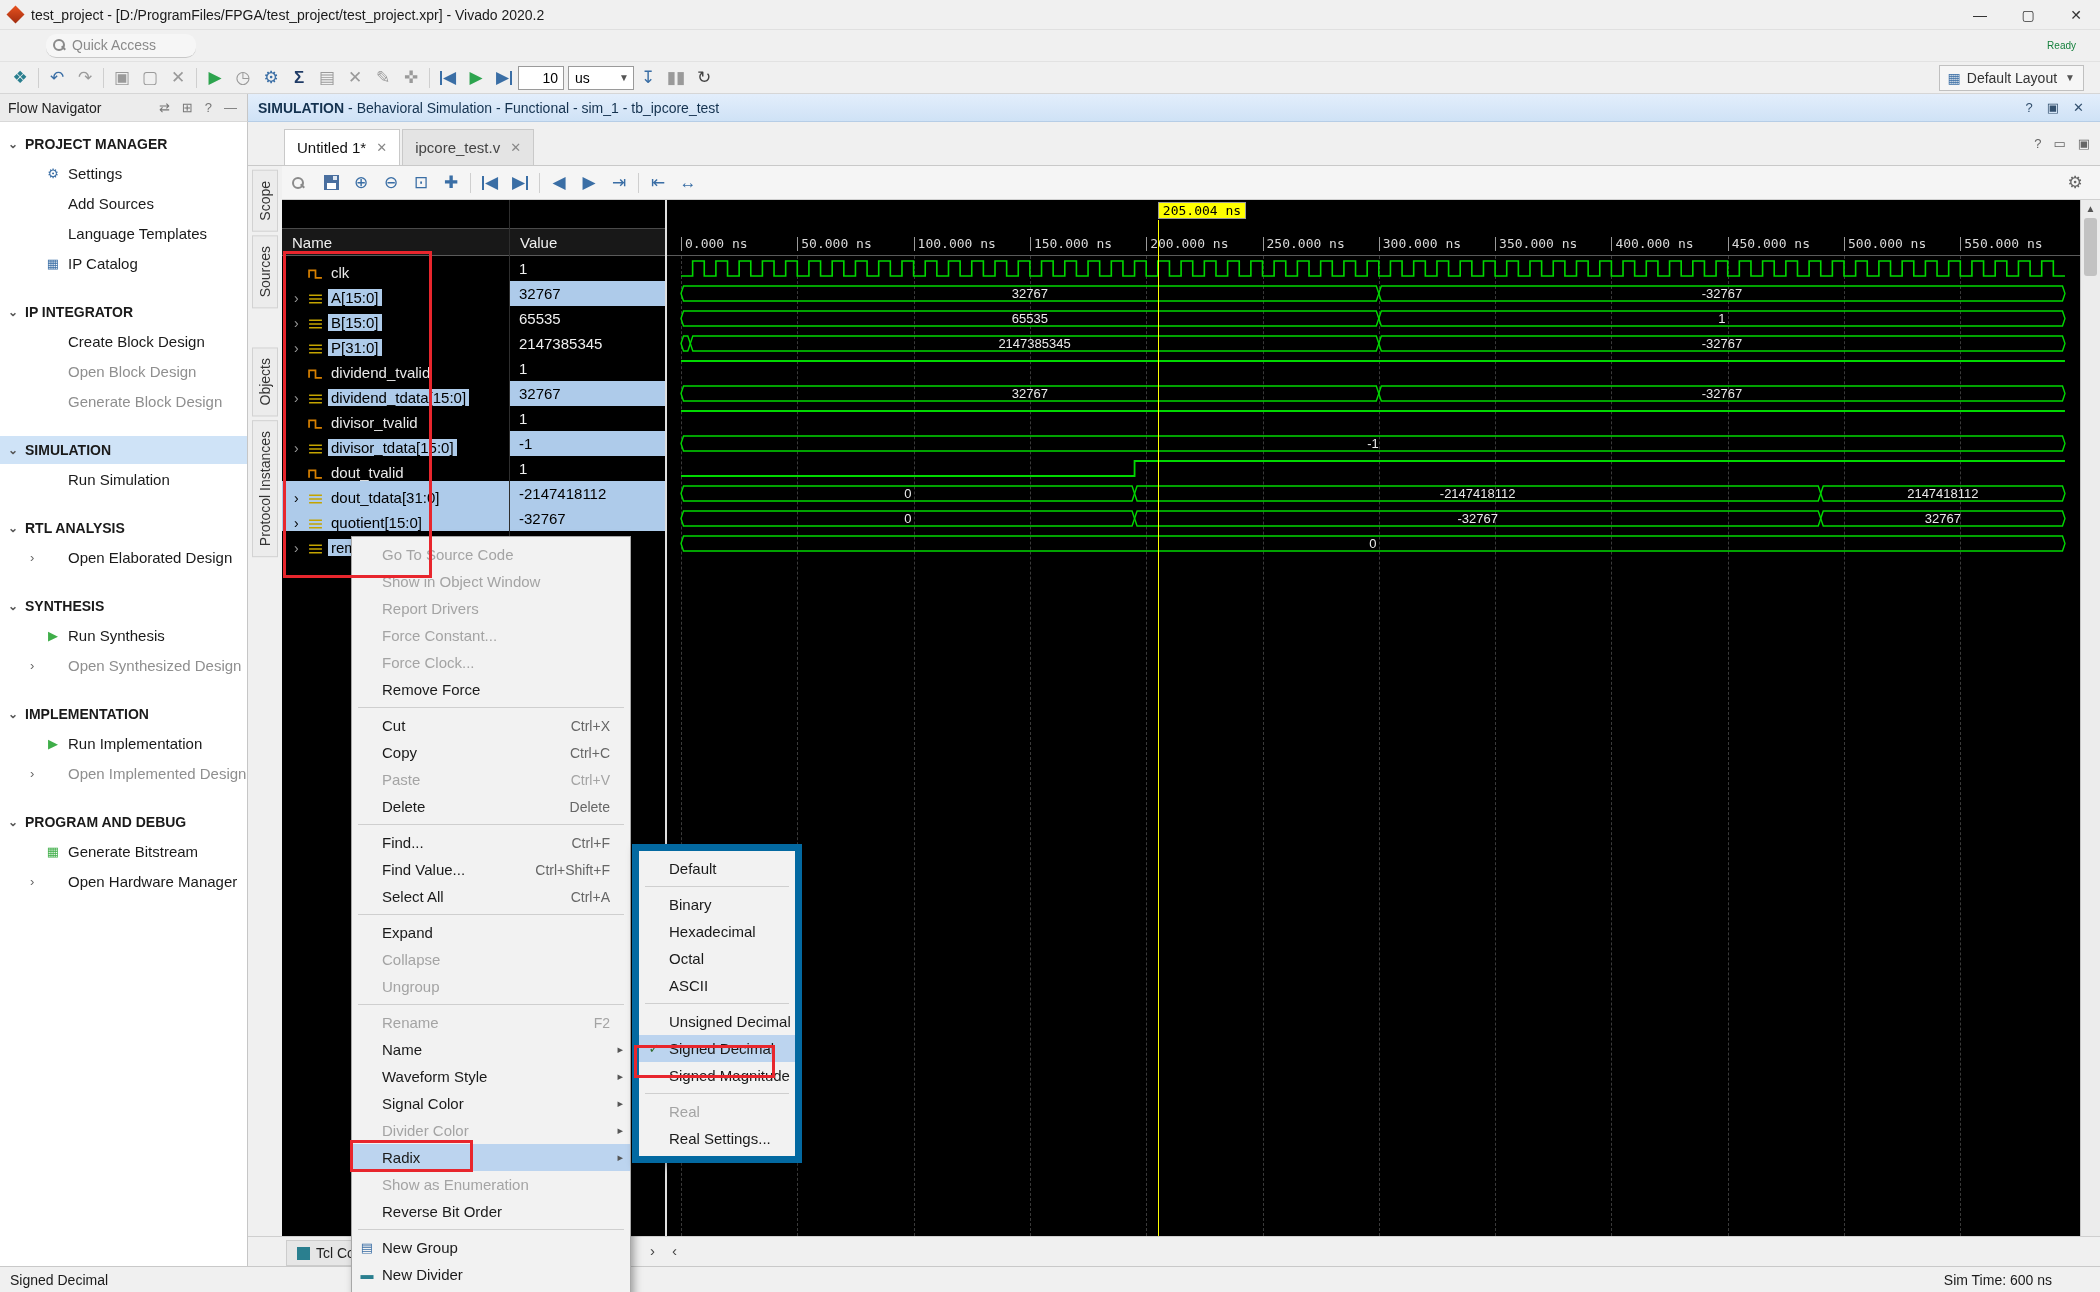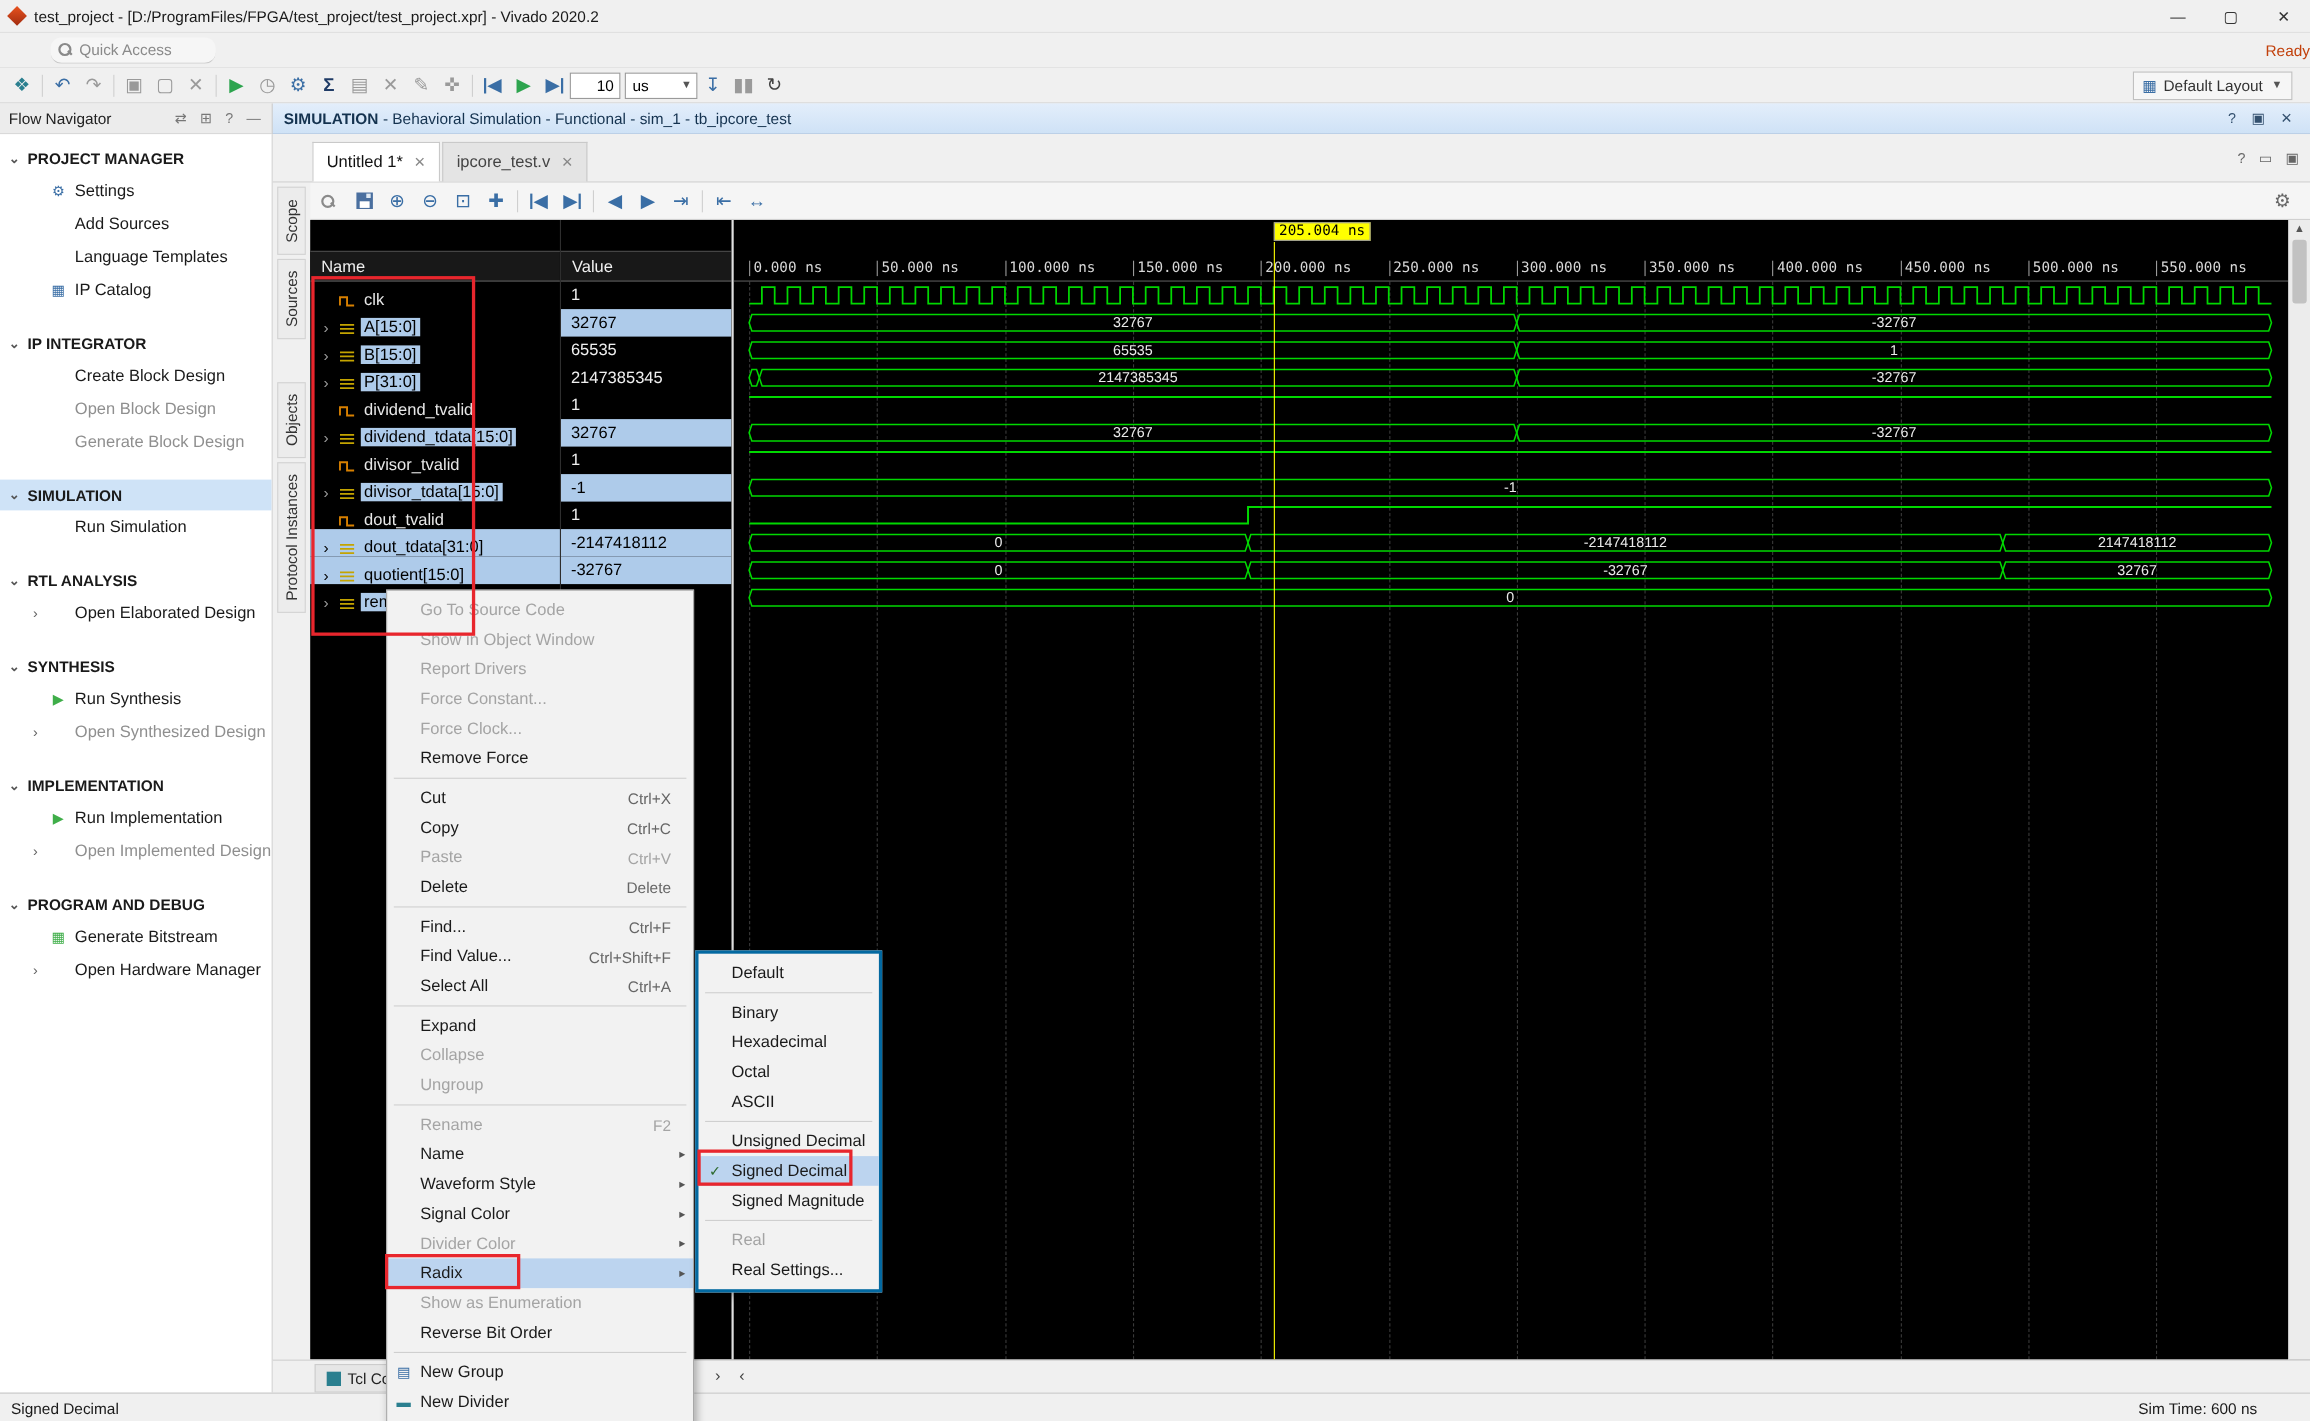--- a/index.html
+++ b/index.html
@@ -13,21 +13,21 @@
 .win-btns{margin-left:auto;display:flex}
 .win-btn{width:48px;height:29px;display:flex;align-items:center;justify-content:center;font-size:14px;color:#333}
 
 
 .menubar{position:absolute;left:0;top:30px;width:2100px;height:32px;background:#f0f0f0;display:flex;align-items:center;border-bottom:1px solid #e2e2e2}
 .menu-item{padding:0 13px;font-size:15px;color:#1a1a1a;height:100%;display:flex;align-items:center}
 .quick-access{margin-left:46px;width:150px;height:24px;border:none;border-bottom:1px solid #c8c8c8;display:flex;align-items:center;color:#8a8a8a;font-size:14px;background:#f6f6f6;border-radius:10px;padding-left:6px}
 .mag{display:inline-block;width:14px;height:14px;position:relative;margin-right:6px}
 .mag::before{content:"";position:absolute;left:1px;top:1px;width:8px;height:8px;border:2px solid #8a8a8a;border-radius:50%}
 .mag::after{content:"";position:absolute;left:9px;top:9px;width:5px;height:2px;background:#8a8a8a;transform:rotate(45deg)}
-.ready-lbl{margin-left:auto;font-size:14px;color:#c2410c}
+.ready-lbl{margin-left:auto;margin-right:24px;font-size:10px;color:#15803d}
 
 
 .toolbar{position:absolute;left:0;top:62px;width:2100px;height:32px;background:#f0f0f0;display:flex;align-items:center;border-bottom:1px solid #d6d6d6;padding-left:6px}
 .tico{width:28px;height:26px;display:flex;align-items:center;justify-content:center;font-size:17px;color:#666}
 .tsep{width:1px;height:20px;background:#cfcfcf;margin:0 4px}
 .green{color:#2da44e}.blue{color:#3a6ea5}.navy{color:#1f3b66;font-weight:bold}.gray{color:#9a9a9a}.teal{color:#2a7f8f}
 .bl{border-left:2px solid #3a6ea5;padding-left:1px;line-height:14px}
 .br{border-right:2px solid #3a6ea5;padding-right:1px;line-height:14px}
 .time-input{width:46px;height:24px;border:1px solid #9a9a9a;background:#fff;font-size:14px;text-align:right;padding-right:5px;font-family:"Liberation Sans",sans-serif}
 .unit-box{width:66px;height:24px;border:1px solid #9a9a9a;background:#fff;font-size:14px;display:flex;align-items:center;padding-left:6px;margin-left:4px}
@@ -110,21 +110,21 @@
 .tcl-ic{width:13px;height:13px;background:#2a7f8f;margin-right:6px;flex:none}
 .hs-arrow{position:absolute;top:5px;font-size:15px;color:#444}
 
 
 .statusbar{position:absolute;left:0;top:1266px;width:2100px;height:26px;background:#f0f0f0;border-top:1px solid #c9c9c9;display:flex;align-items:center;font-size:14px;color:#1a1a1a}
 .statusbar .l{padding-left:10px}
 .statusbar .r{margin-left:auto;padding-right:48px}
 
 
 .ctx-menu{position:absolute;left:351px;top:536px;width:280px;background:#f2f2f2;border:1px solid #a8a8a8;box-shadow:3px 3px 8px rgba(0,0,0,.35);padding:4px 0;z-index:50}
-.sub-menu{position:absolute;left:632px;top:864px;width:170px;background:#f2f2f2;border:3px solid #0369a1;box-shadow:3px 3px 8px rgba(0,0,0,.35);padding:4px 0;z-index:55}
+.sub-menu{position:absolute;left:632px;top:844px;width:170px;background:#f2f2f2;border:7px solid #0369a1;box-shadow:3px 3px 8px rgba(0,0,0,.35);padding:4px 0;z-index:55}
 .mitem{position:relative;height:27px;display:flex;align-items:center;font-size:15px;color:#1a1a1a;padding-right:20px}
 .mgut{width:30px;text-align:center;font-size:13px;color:#2d6a2d;flex:none}
 .mlabel{white-space:nowrap}
 .mshort{margin-left:auto;padding-left:20px;color:#666;font-size:14px}
 .mdis .mlabel,.mdis .mshort{color:#a4a4a4}
 .marrow{position:absolute;right:7px;font-size:11px;color:#555}
 .mhl{background:#bcd4ef}
 .msep{height:1px;background:#cfcfcf;margin:4px 6px}
 .micon-group{color:#3a6ea5}.micon-divider{color:#2a7f8f}
 

